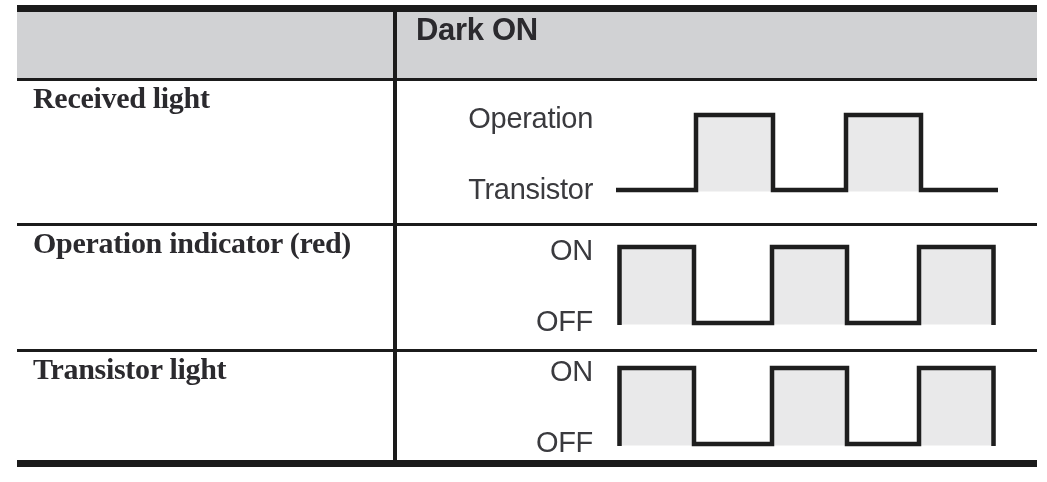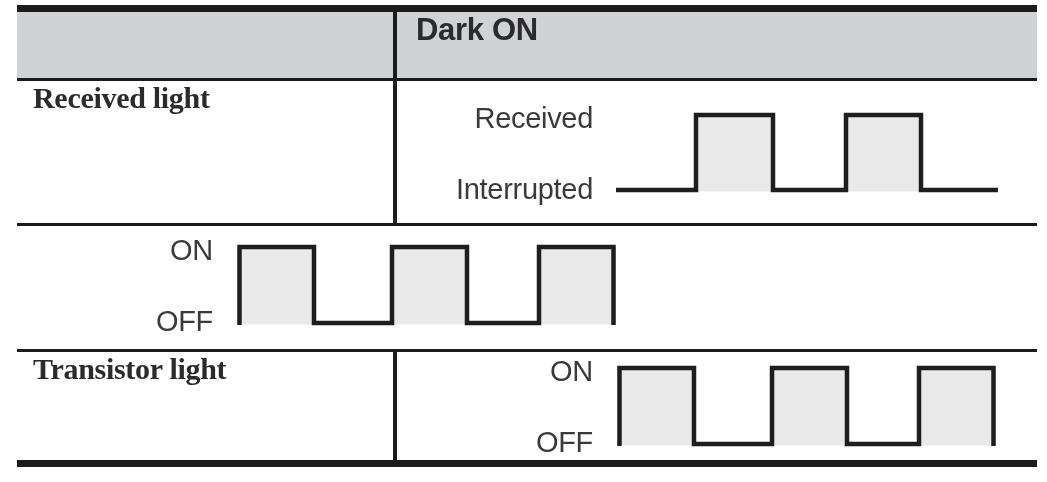--- a/index.html
+++ b/index.html
@@ -71,32 +71,35 @@
         <span>Dark ON</span>
       </div>
     </div>
 
     <div class="trow r1">
       <div class="cell-label">
         <span>Received light</span>
       </div>
       <div class="cell-wave">
         <div class="wave-labels">
-          <span class="lbl lbl-high">Received</span>
-          <span class="lbl lbl-low">Interrupted</span>
+          <span class="lbl lbl-high">Operation</span>
+          <span class="lbl lbl-low">Transistor</span>
         </div>
         <svg class="wave" viewBox="0 0 382 90" width="382" height="90">
             <rect x="80" y="7" width="77" height="76.5" fill="#e9e9ea"></rect>
             <rect x="230" y="7" width="75" height="76.5" fill="#e9e9ea"></rect>
             <path d="M 0 82 L 80 82 L 80 7 L 157 7 L 157 82 L 230 82 L 230 7 L 305 7 L 305 82 L 382 82" fill="none" stroke="#1e1e1e" stroke-width="4.5" stroke-linejoin="miter"></path>
           </svg>
       </div>
     </div>
 
     <div class="trow r2">
+      <div class="cell-label">
+        <span>Operation indicator (red)</span>
+      </div>
       <div class="cell-wave">
         <div class="wave-labels">
           <span class="lbl lbl-high">ON</span>
           <span class="lbl lbl-low">OFF</span>
         </div>
         <svg class="wave" viewBox="0 0 379 92" width="379" height="92">
             <rect x="0" y="7" width="77" height="77.5" fill="#e9e9ea"></rect>
             <rect x="155" y="7" width="75" height="77.5" fill="#e9e9ea"></rect>
             <rect x="302" y="7" width="77" height="77.5" fill="#e9e9ea"></rect>
             <path d="M 2.5 85 L 2.5 7 L 77 7 L 77 83 L 155 83 L 155 7 L 230 7 L 230 83 L 302 83 L 302 7 L 376.5 7 L 376.5 85" fill="none" stroke="#1e1e1e" stroke-width="4.5" stroke-linejoin="miter"></path>

